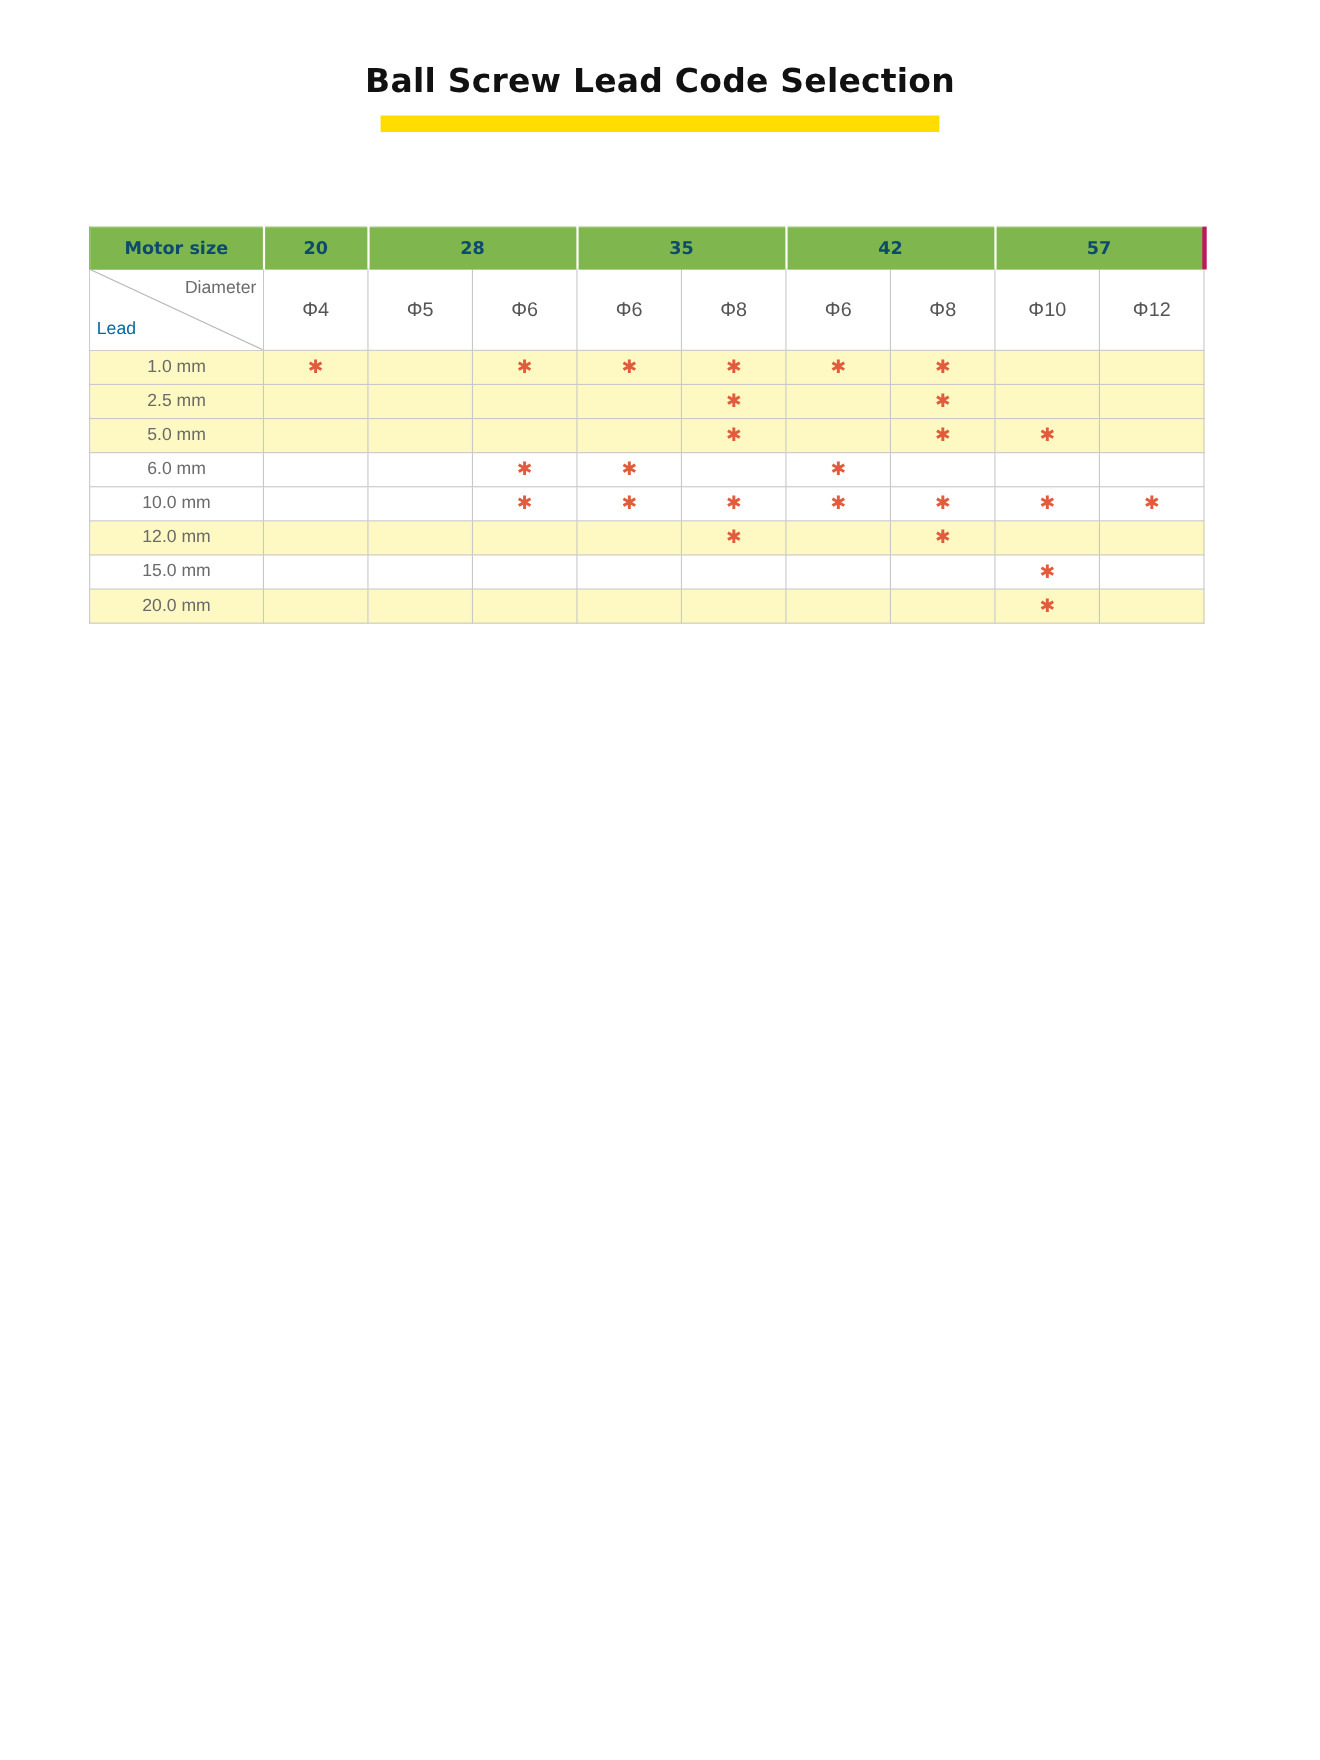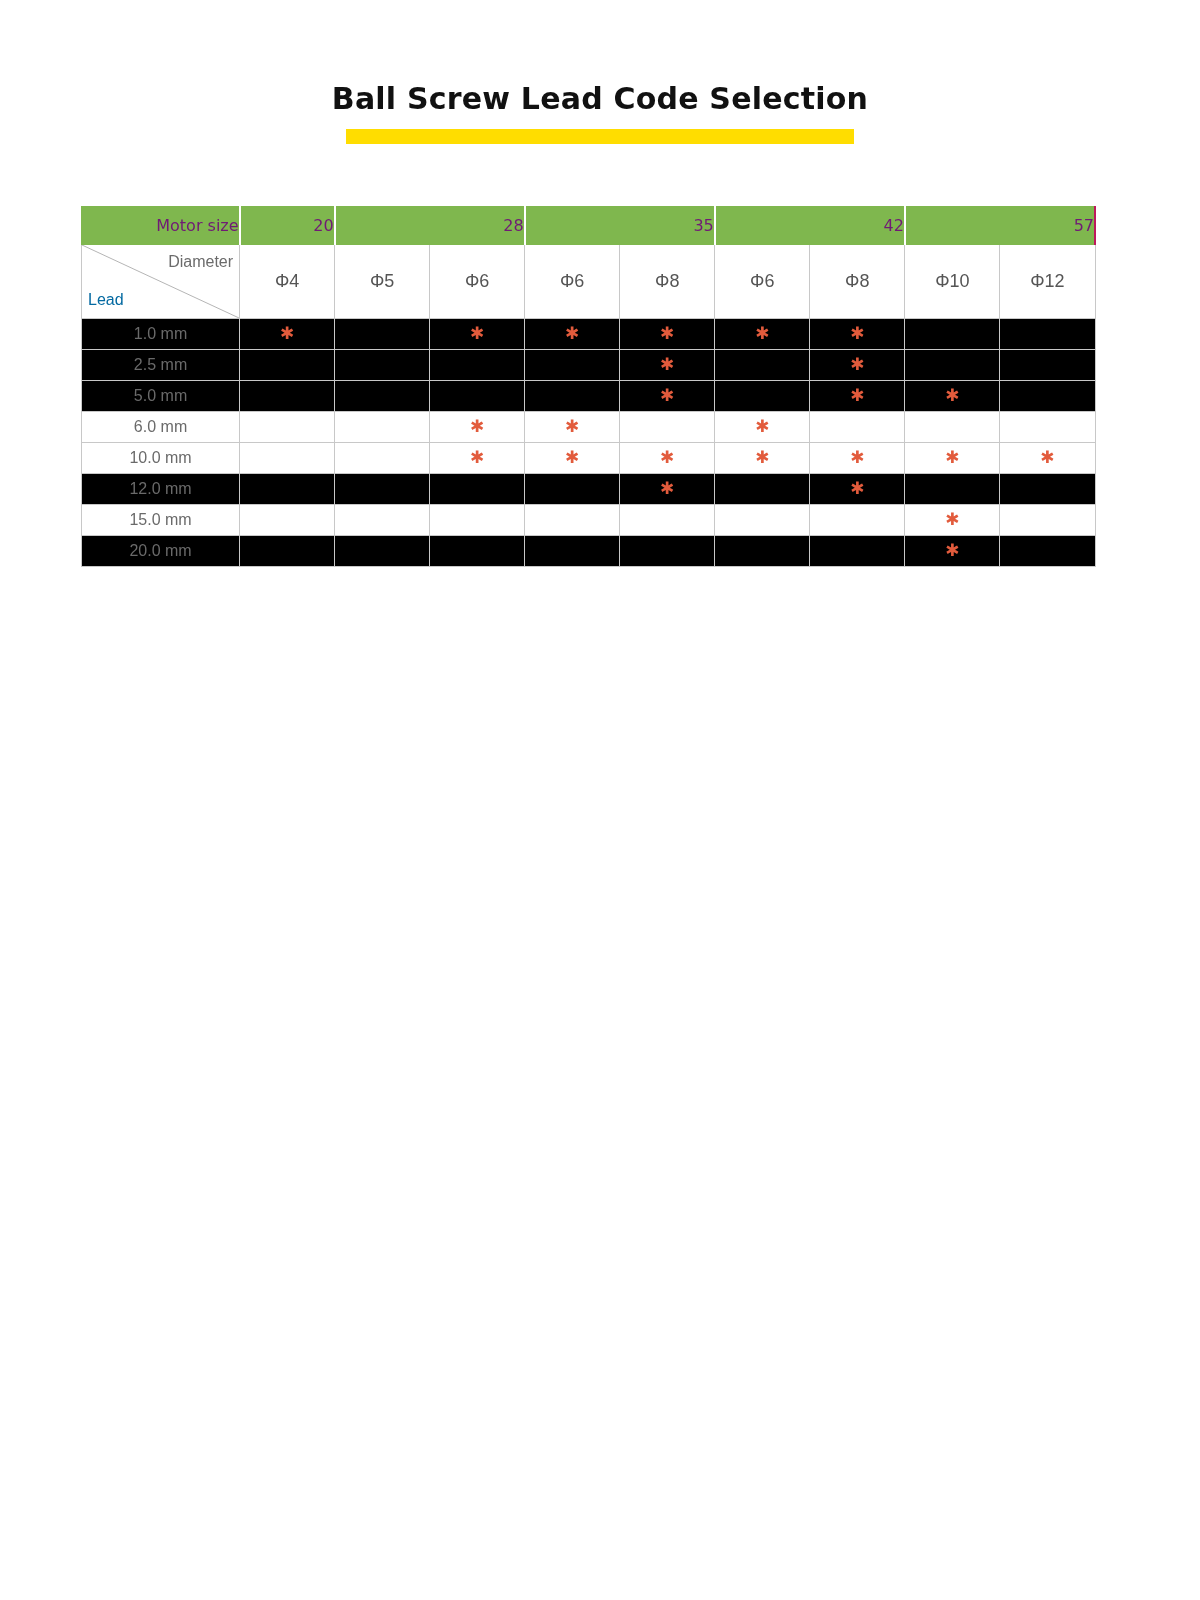--- a/index.html
+++ b/index.html
@@ -13,21 +13,21 @@
     font-family: "Liberation Sans", sans-serif;
     -webkit-font-smoothing: antialiased;
     position: relative;
     overflow: hidden;
   }
 
   
   .title-block {
     width: 100%;
     text-align: center;
-    padding-top: 84px;
+    padding-top: 60px;
   }
   .page-title {
     font-family: "DejaVu Sans", sans-serif;
     font-size: 30px;
     font-weight: bold;
     color: #111111;
     letter-spacing: 0.2px;
     line-height: 1;
     margin: 0;
   }
@@ -54,30 +54,29 @@
   table.lead-table td {
     border: 1px solid #c8c8c8;
     padding: 0;
     text-align: center;
     vertical-align: middle;
   }
 
   
   tr.motor-row th {
     background: #7FB74E;
-    color: #701a75;
+    color: #0c4a6e;
     font-family: "DejaVu Sans", sans-serif;
     font-size: 16px;
-    font-weight: normal;
+    font-weight: bold;
     height: 37px;
     border: 1px solid #7FB74E;
     border-right: 2px solid #ffffff;
-    text-align: right;
-  }
-  tr.motor-row th:last-child { border-right: 2px solid #be185d; }
+  }
+  tr.motor-row th:last-child { border-right: 4px solid #be185d; }
 
   
   tr.diam-row td {
     height: 73px;
     font-size: 18px;
     color: #555555;
     background: #ffffff;
     font-family: "Liberation Sans", sans-serif;
   }
 
@@ -111,21 +110,21 @@
     font-family: "Liberation Sans", sans-serif;
     line-height: 1;
   }
 
   
   tbody tr td {
     height: 30px;
     font-size: 16px;
     color: #5a5a5a;
   }
-  tbody tr.odd td { background: #000000; }
+  tbody tr.odd td { background: #fef9c3; }
   tbody tr.even td { background: #ffffff; }
 
   td.lead-label {
     text-align: right;
     padding-right: 30px;
     color: #6a6a6a;
     font-size: 16px;
   }
 
   .mark {

